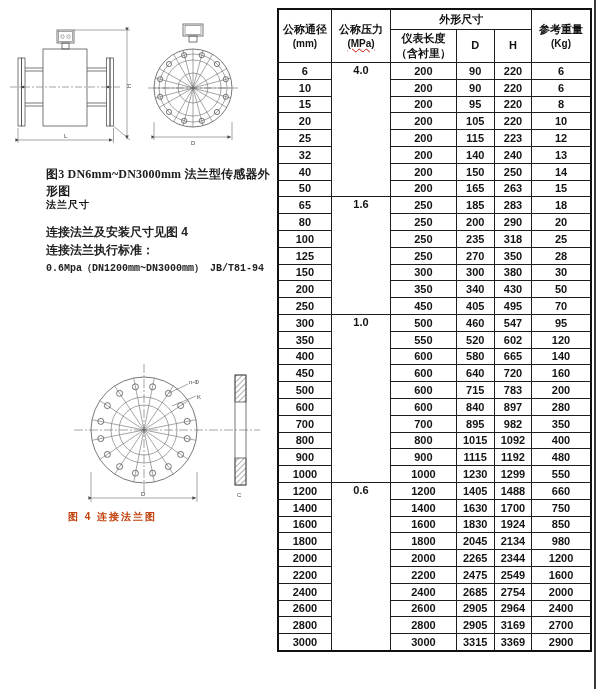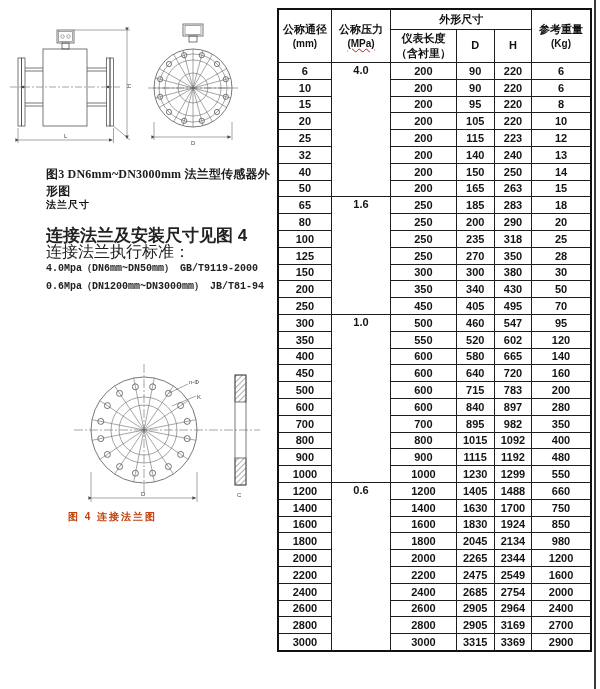--- a/index.html
+++ b/index.html
@@ -14,22 +14,22 @@
   .fig-svg{position:absolute;}
   .fig3-caption{
     position:absolute; left:46px; top:166px; width:226px;
     font-family:"Liberation Serif", serif; font-weight:bold; font-size:12px; color:#1c1c1c;
     letter-spacing:0.2px;
   }
   .flange-heading{
     position:absolute; left:46px; top:198px;
     font-weight:bold; font-size:10px; color:#111; letter-spacing:1px;
   }
-  .flange-line1{position:absolute; left:46px; top:224px; font-size:17px; font-weight:bold; color:#222;}
-  .flange-line2{position:absolute; left:46px; top:242px; font-size:16px; font-weight:normal; color:#222;}
+  .flange-line1{position:absolute; left:46px; top:224px; font-size:12px; font-weight:bold; color:#222;}
+  .flange-line2{position:absolute; left:46px; top:242px; font-size:12px; font-weight:bold; color:#222;}
   .standards{position:absolute; left:46px; top:260px; width:230px;}
   .standards div{
     font-family:"Liberation Mono", monospace; font-size:10px; font-weight:bold;
     color:#222; line-height:17.5px; white-space:nowrap;
   }
   .fig4-caption{
     position:absolute; left:68px; top:510px;
     font-weight:bold; font-size:10px; color:#c2410c; letter-spacing:2px;
   }
 
@@ -162,21 +162,20 @@
       <line class="dwg-thin" x1="7" y1="115" x2="83" y2="115" marker-start="url(#ar2)" marker-end="url(#ar2)"></line>
       <text class="dwg-text" x="43" y="123">D</text>
     </svg>
 
     <div class="fig3-caption">图3    DN6mm~DN3000mm 法兰型传感器外形图</div>
 
     <div class="flange-heading">法兰尺寸</div>
     <div class="flange-line1">连接法兰及安装尺寸见图 4</div>
     <div class="flange-line2">连接法兰执行标准：</div>
     <div class="standards">
-      <div>4.0Mpa（DN6mm~DN50mm）   GB/T9119-2000</div>
       <div>0.6Mpa（DN1200mm~DN3000mm）  JB/T81-94</div>
     </div>
 
     <svg class="fig-svg" style="left:60px; top:342px;" width="205" height="166" viewBox="0 0 205 166">
       <defs>
         <marker id="ar3" markerWidth="7" markerHeight="6" refX="6" refY="3" orient="auto">
           <path d="M0,0 L6,3 L0,6 z" fill="#4b4b4b"></path>
         </marker>
         <pattern id="hatch" width="4" height="4" patternTransform="rotate(45)" patternUnits="userSpaceOnUse">
           <line x1="0" y1="0" x2="0" y2="4" stroke="#5a5a5a" stroke-width="1"></line>

